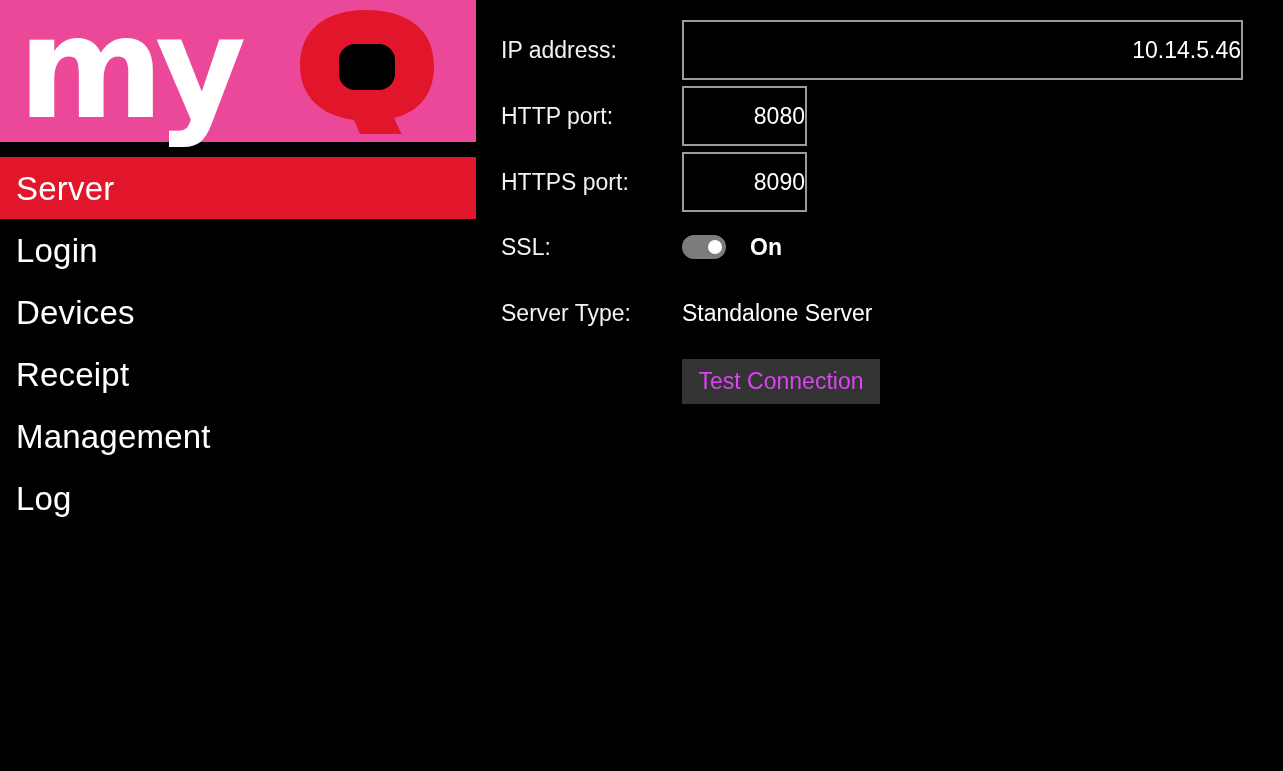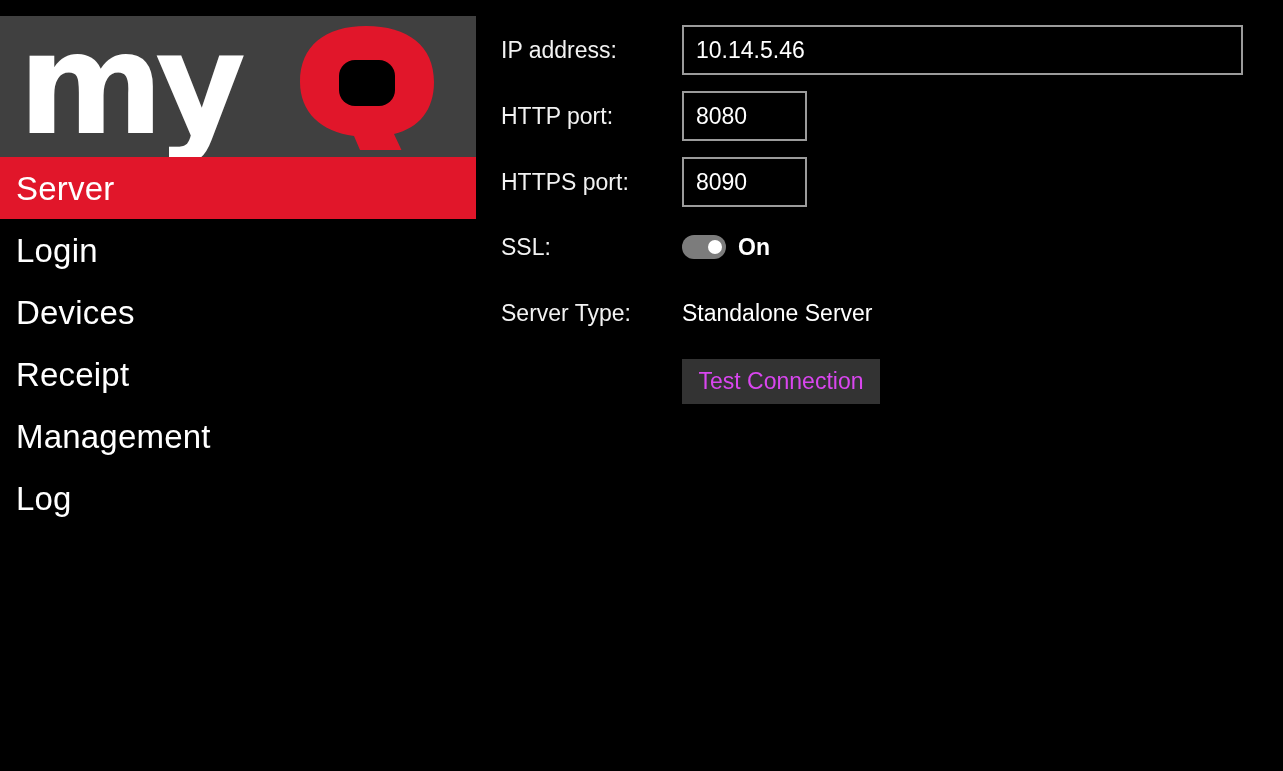--- a/index.html
+++ b/index.html
@@ -31,24 +31,24 @@
     top: 0;
     width: 476px;
     height: 771px;
     background: #000000;
   }
 
   
   #logo {
     position: absolute;
     left: 0;
-    top: 16px;
+    top: 0;
     width: 476px;
     height: 142px;
-    background: #404040;
+    background: #ec4899;
   }
   #logo-wordmark {
     position: absolute;
     left: 18px;
     top: -6px;
     font-family: "DejaVu Sans", sans-serif;
     font-weight: bold;
     font-size: 140px;
     letter-spacing: -9px;
     line-height: 150px;
@@ -119,23 +119,24 @@
   .field {
     position: absolute;
     left: 206px;
     box-sizing: border-box;
     background: #000000;
     border: 2px solid #9b9b9b;
     color: #ffffff;
     font-family: "Liberation Sans", sans-serif;
     font-size: 23px;
     padding: 0 0 0 12px;
-    height: 50px;
+    height: 60px;
     line-height: 42px;
     outline: none;
+    text-align: right;
   }
   .field.wide  { width: 561px; }
   .field.small { width: 125px; }
 
   
   #ssl-toggle-wrap {
     position: absolute;
     left: 206px;
     display: flex;
     align-items: center;
@@ -152,21 +153,21 @@
   #ssl-toggle .knob {
     position: absolute;
     top: 5px;
     left: 26px;
     width: 14px;
     height: 14px;
     border-radius: 50%;
     background: #ffffff;
   }
   #ssl-state {
-    margin-left: 12px;
+    margin-left: 24px;
     font-size: 23px;
     font-weight: bold;
     color: #ffffff;
     line-height: 1;
   }
 
   
   .static-value {
     position: absolute;
     left: 206px;

